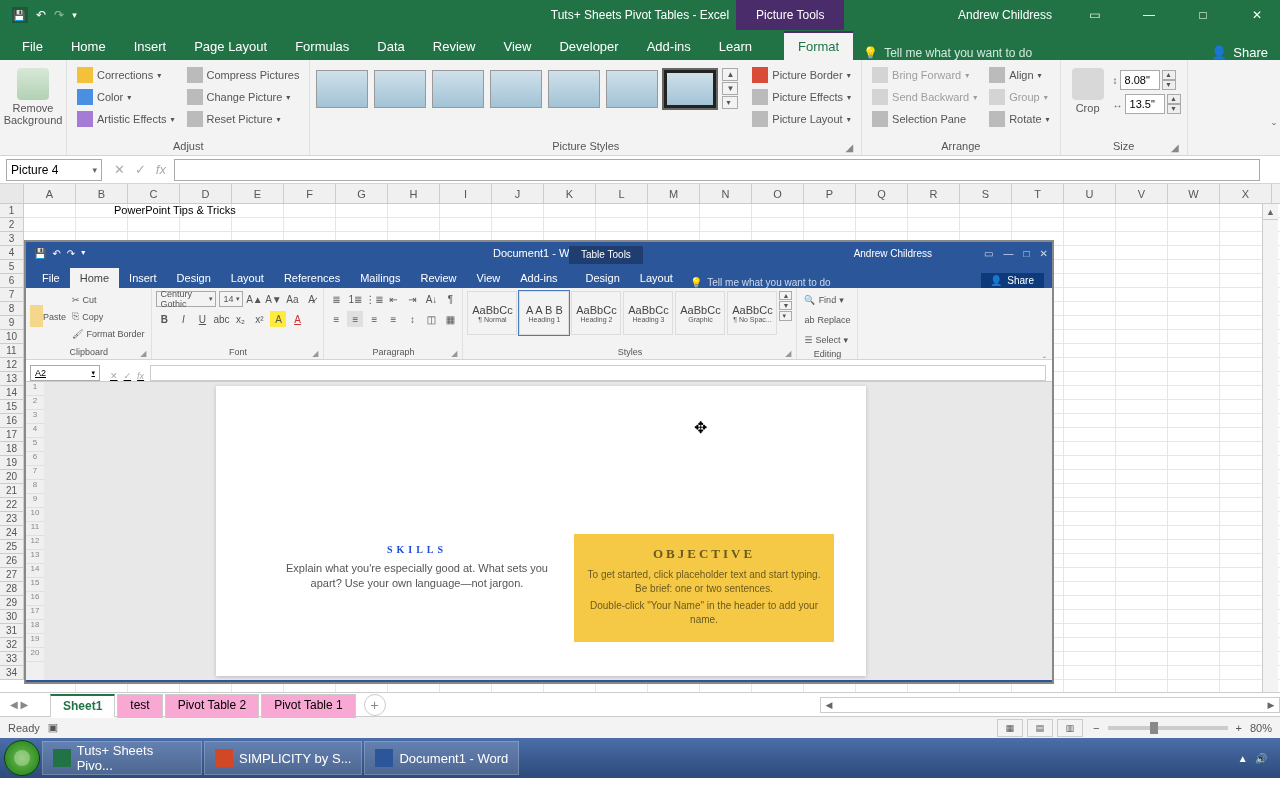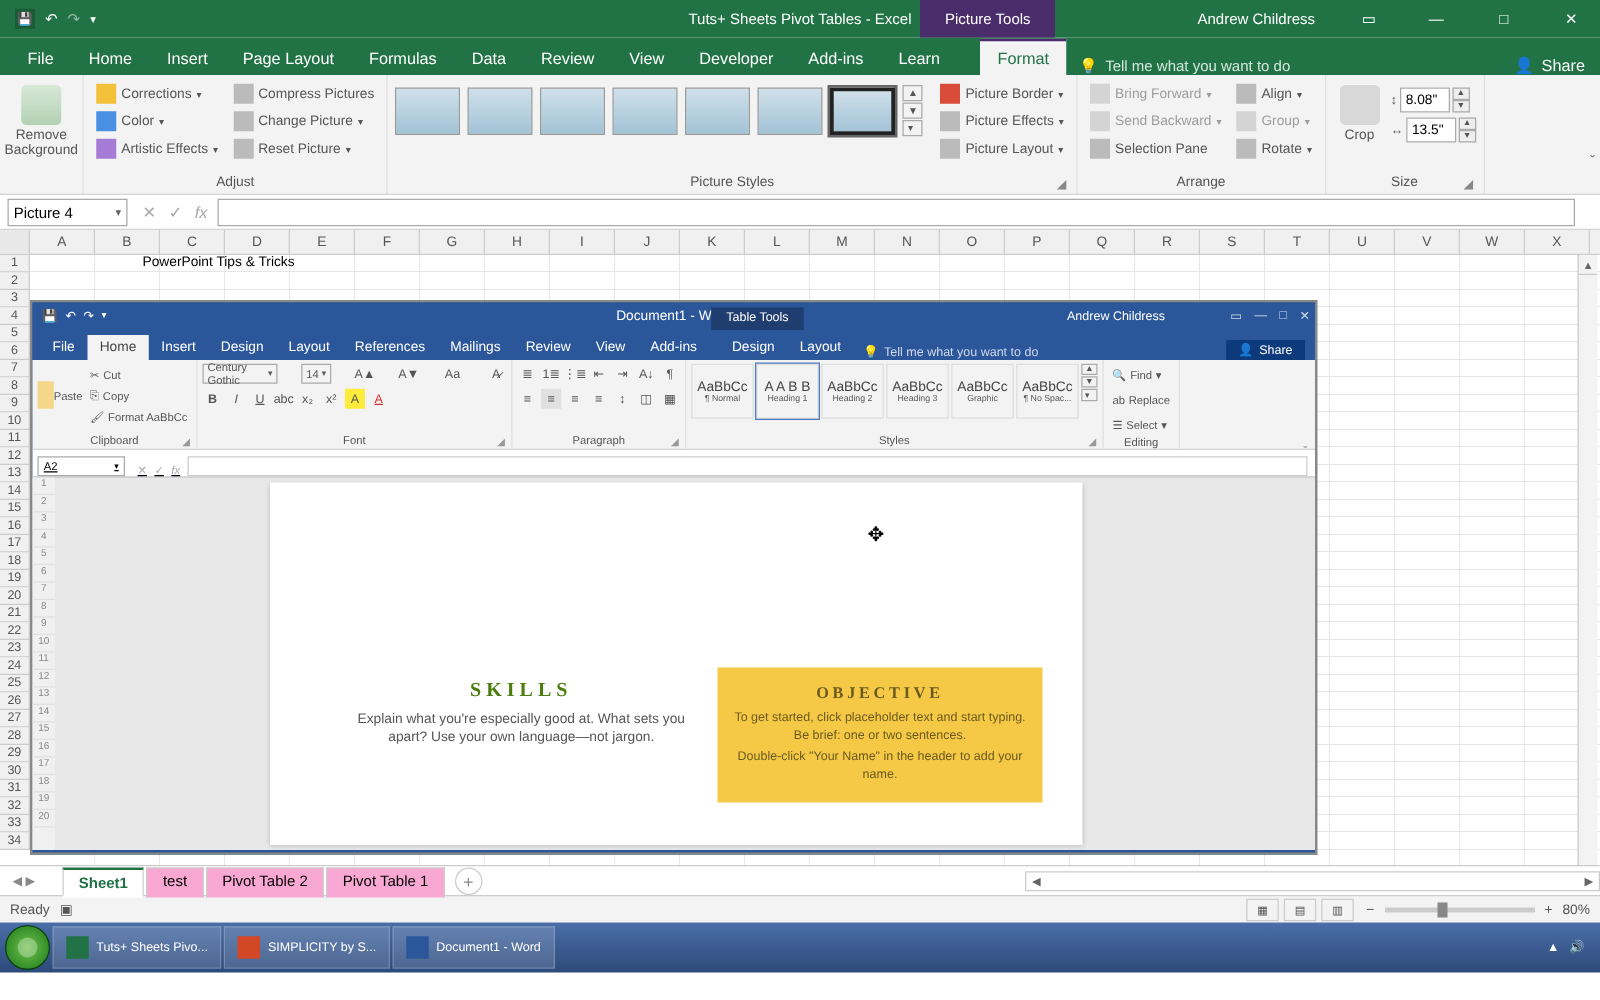--- a/index.html
+++ b/index.html
@@ -86,21 +86,21 @@
 .w-style .sprev { font-size:11px; color:#444; }
 .w-style .sname { font-size:7px; }
 .word-inner-bar { height:22px; background:#fff; border-bottom:1px solid #ccc; display:flex; align-items:flex-end;text-decoration:underline; }
 .word-doc { background:#e8e8e8; height:298px; position:relative; display:flex; }
 .word-rownums { width:18px; background:#f0f0f0; }
 .word-rownums div { height:14px; font-size:8px; color:#888; text-align:center; border-bottom:1px solid #e0e0e0; }
 .word-page { position:absolute; left:190px; top:4px; width:650px; height:290px; background:#fff; box-shadow:0 1px 4px rgba(0,0,0,0.2); }
 .word-namebox { position:absolute; left:240px; top:40px; width:560px; height:82px; border:1px solid #e6d78a; display:flex; align-items:center; justify-content:center; font-size:28px; letter-spacing:6px; color:#9a9a9a; font-family:Georgia,serif; }
 .move-cursor { position:absolute; left:478px; top:32px; font-size:16px; color:#000; }
 .skills-block { position:absolute; left:56px; top:158px; width:290px; text-align:center; }
-.skills-block h3 { font-size:16px; letter-spacing:4px; color:#4d7c0f; font-family:Georgia,serif; margin-bottom:6px; }
+.skills-block h3 { font-size:10px; letter-spacing:4px; color:#1d4ed8; font-family:Georgia,serif; margin-bottom:6px; }
 .skills-block p { font-size:11px; color:#555; line-height:1.4; }
 .obj-block { position:absolute; left:358px; top:148px; width:260px; background:#f5c946; padding:12px 10px; text-align:center; }
 .obj-block h3 { font-size:13px; letter-spacing:3px; color:#6b5a20; font-family:Georgia,serif; margin-bottom:6px; }
 .obj-block p { font-size:10px; color:#6b5a20; line-height:1.35; margin-bottom:4px; }
 .collapse-rib { position:absolute; right:6px; top:114px; font-size:10px; color:#888; }
 
 
 .sheet-tabs { height: 24px; background: #fff; border-top: 1px solid #ccc; display:flex; align-items:center; padding-left:10px; font-size:12px; }
 .sheet-nav { width:40px; display:flex; gap:6px; color:#888; font-size:10px; }
 .sheet-tab { padding: 3px 12px; border:1px solid #ccc; border-bottom:none; margin-right:2px; cursor:pointer; background:#f9a8d4; position:relative; top:1px; }
@@ -114,21 +114,21 @@
 .status-bar { height: 22px; background:#f3f3f3; border-top:1px solid #ccc; display:flex; align-items:center; font-size:11px; color:#555; padding:0 8px; }
 .status-bar .views { margin-left:auto; display:flex; gap:4px; }
 .viewbtn { width:26px; height:18px; border:1px solid #ccc; display:flex; align-items:center; justify-content:center; font-size:9px; cursor:pointer; }
 .zoom-slider { width:120px; height:4px; background:#ccc; margin:0 8px; position:relative; }
 .zoom-slider .zthumb { position:absolute; width:8px; height:12px; background:#888; top:-4px; left:42px; }
 
 
 .taskbar { height:40px; background:linear-gradient(#4b6ea8,#2c4a7a); display:flex; align-items:center; padding:0 4px; gap:2px; position:relative; }
 .start-orb { width:36px; height:36px; border-radius:50%; background:radial-gradient(#6fbf4b,#1a7a1a); border:1px solid #0b400b; cursor:pointer; display:flex; align-items:center; justify-content:center; }
 .start-orb svg { width:20px; height:20px; }
-.task-btn { height:34px; padding:0 10px; background:rgba(255,255,255,0.15); border:1px solid rgba(255,255,255,0.2); display:flex; align-items:center; gap:6px; font-size:10px; color:#fff; cursor:pointer; max-width:160px; }
+.task-btn { height:34px; padding:0 10px; background:rgba(255,255,255,0.15); border:1px solid rgba(255,255,255,0.2); display:flex; align-items:center; gap:6px; font-size:13px; color:#fff; cursor:pointer; max-width:160px; }
 .task-btn .ticon { width:18px; height:18px; background:#fff; }
 .task-btn.excel .ticon { background:#217346; }
 .task-btn.ppt .ticon { background:#d24726; }
 .task-btn.word .ticon { background:#2b579a; }
 .tray { margin-left:auto; color:#fff; display:flex; gap:8px; align-items:center; font-size:10px; padding-right:8px; }
 
 
 .grid-vscroll { position:absolute; right:2px; top:20px; bottom:0; width:16px; background:#f3f3f3; border-left:1px solid #ccc; }
 .grid-vscroll .varrow { height:16px; text-align:center; font-size:9px; color:#666; line-height:16px; cursor:pointer; border-bottom:1px solid #ccc; }
 .ribbon-collapse { position:absolute; right:4px; top:62px; font-size:12px; color:#777; cursor:pointer; }
@@ -454,28 +454,28 @@
     <div class="word-ribbon">
       <div class="wrg">
         <div class="wrg-content">
           <div class="w-bigbtn">
               <div class="wicon" style="background:#f4d78a"></div>
               <span>Paste</span>
             </div>
           <div class="vstack">
             <div class="w-smallbtn">✂ <span>Cut</span></div>
             <div class="w-smallbtn">⎘ <span>Copy</span></div>
-            <div class="w-smallbtn">🖌 <span>Format AaBbCc</span></div>
+            <div class="w-smallbtn">🖌 <span>Format Border</span></div>
           </div>
         </div>
         <div class="wrg-label"><span>Clipboard</span><span class="launcher">◢</span></div>
       </div>
       <div class="wrg">
         <div class="wrg-content vstack" style="gap:4px">
-          <div style="display:flex;gap:19px;align-items:flex-end">
+          <div style="display:flex;gap:3px;align-items:flex-end">
             <div class="w-fontbox">
                 <span>Century Gothic</span> 
                 <span style="margin-left:auto;font-size:7px">▾</span>
               </div>
             <div class="w-fontbox" style="width:24px">
                 <span>14</span>
                 <span style="margin-left:auto;font-size:7px">▾</span>
               </div>
             <span class="w-tool">A▲</span>
             <span class="w-tool">A▼</span>

